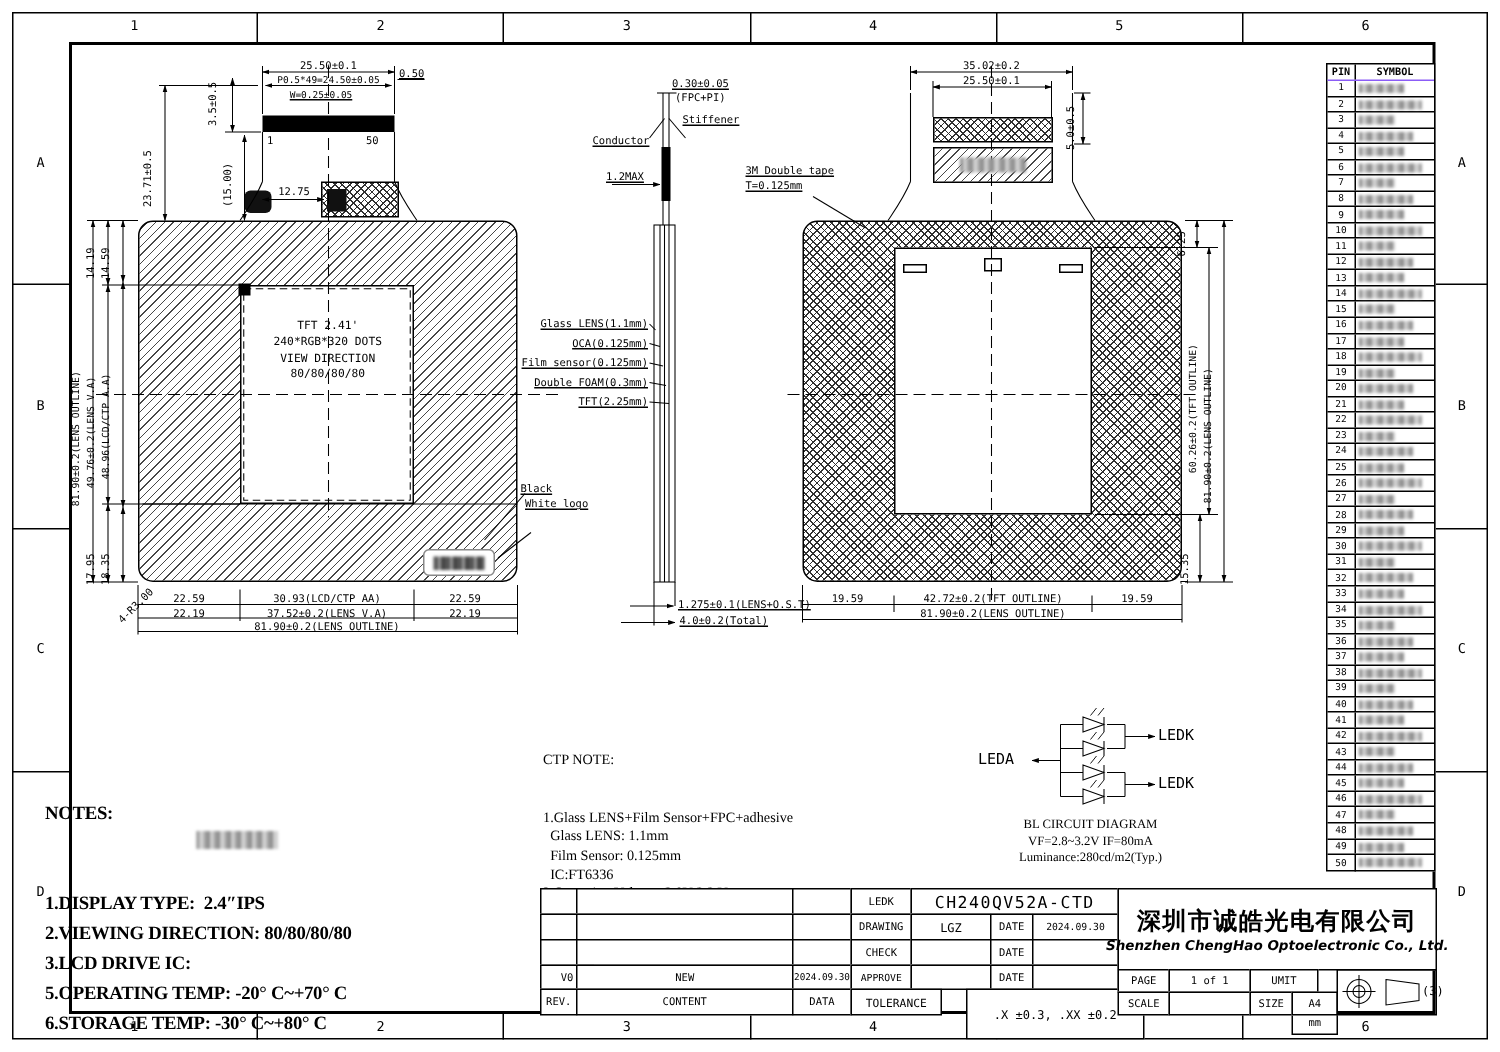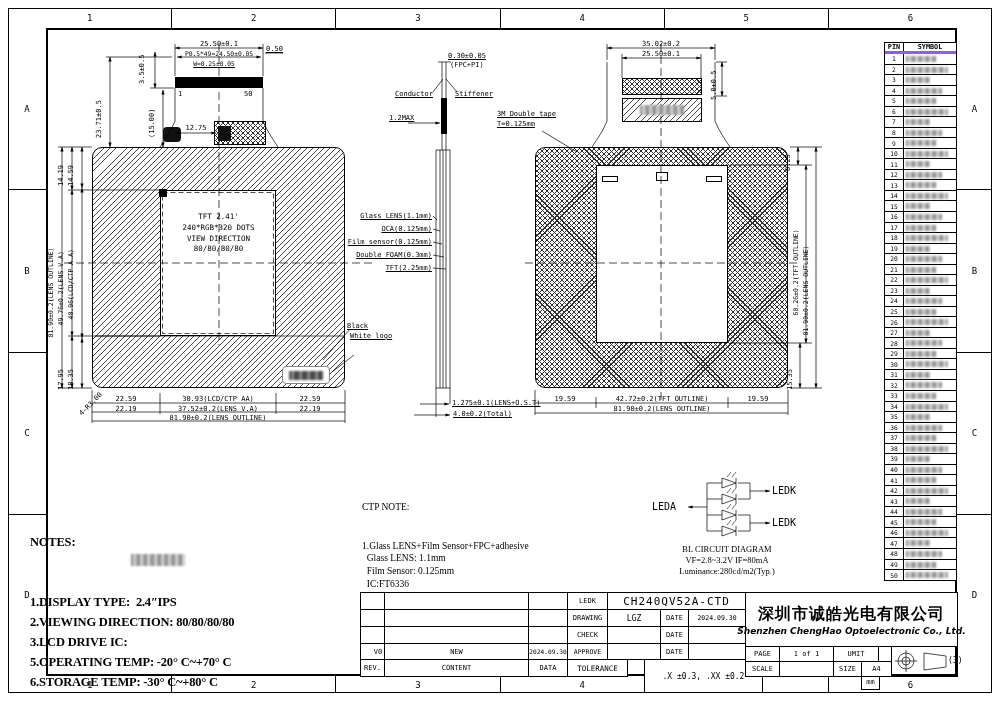--- a/index.html
+++ b/index.html
@@ -25,21 +25,21 @@
 .strip-v .zone-cell:last-child{border-bottom:none}
 .lens{position:absolute;border:1.6px solid #000;border-radius:10px;z-index:1}
 .panel{position:absolute;background:#fff;border:1.4px solid #000;z-index:1}
 svg.linework{position:absolute;left:0;top:0;z-index:2}
 .center-text{position:absolute;z-index:3;text-align:center;font-size:7.5px;line-height:10.8px;white-space:nowrap}
 .layer-list{position:absolute;z-index:3;text-align:right;font-size:7px;line-height:13px}
 .layer-list div{text-decoration:underline;white-space:nowrap}
 .notes{position:absolute;left:30px;top:492px;z-index:3;font-family:"Liberation Serif",serif;font-weight:bold;font-size:12.5px;line-height:20px;white-space:pre;letter-spacing:-0.2px}
 .ctp{position:absolute;left:362px;top:476px;z-index:3;font-family:"Liberation Serif",serif;font-size:9.5px;line-height:12.7px;white-space:pre}
 .pin-table{position:absolute;left:884px;top:42px;width:73px;height:539px;border:1px solid #000;background:#fff;z-index:3;font-family:"DejaVu Sans Mono",monospace}
-.pin-head{display:flex;height:11px;border-bottom:3px solid #8b5cf6;font-size:6.8px;font-weight:bold}
+.pin-head{display:flex;height:11px;border-bottom:1px solid #8b5cf6;font-size:6.8px;font-weight:bold}
 .pin-head .ph1{width:19px;border-right:1px solid #000;display:flex;align-items:center;justify-content:center}
 .pin-head .ph2{flex:1;display:flex;align-items:center;justify-content:center}
 .pin-row{display:flex;height:10.54px;border-bottom:1px solid #000}
 .pin-row:last-child{border-bottom:none}
 .pin-num{width:19px;border-right:1px solid #000;font-size:6.3px;display:flex;align-items:center;justify-content:center}
 .pin-sym{flex:1;position:relative}
 .pin-sym .blurbit{position:absolute;left:2px;top:2px;height:6px}
 .w0{width:30px}.w1{width:42px}.w2{width:24px}.w3{width:36px}
 .tb-cell{position:absolute;border:1px solid #000;display:flex;align-items:center;justify-content:center;font-size:7px;white-space:nowrap;z-index:3;background:#fff}
 .logo-badge{position:absolute;left:282px;top:366px;width:48px;height:18px;background:#fff;border:1px solid #888;border-radius:4px;z-index:2}
@@ -266,22 +266,22 @@
 <div class="lbl c" style="left:218px;top:395px">30.93(LCD/CTP AA)</div>
 <div class="lbl c" style="left:310px;top:395px">22.59</div>
 <div class="lbl c" style="left:126px;top:404.5px">22.19</div>
 <div class="lbl c" style="left:218px;top:404.5px">37.52±0.2(LENS V.A)</div>
 <div class="lbl c" style="left:310px;top:404.5px">22.19</div>
 <div class="lbl c" style="left:218px;top:413.5px">81.90±0.2(LENS OUTLINE)</div>
 
 <div class="lbl ul" style="left:448px;top:52px">0.30±0.05</div>
 <div class="lbl" style="left:450px;top:61px">(FPC+PI)</div>
 <div class="lbl ul" style="left:395px;top:90px">Conductor</div>
-<div class="lbl ul" style="left:455px;top:90px">Stiffener</div>
-<div class="lbl ul" style="left:389px;top:114px">1.2MAX</div>
+<div class="lbl ul" style="left:455px;top:76px">Stiffener</div>
+<div class="lbl ul" style="left:404px;top:114px">1.2MAX</div>
 <div class="layer-list" style="left:330px;top:210px;width:102px">
     <div>Glass LENS(1.1mm)</div>
     <div>OCA(0.125mm)</div>
     <div>Film sensor(0.125mm)</div>
     <div>Double FOAM(0.3mm)</div>
     <div>TFT(2.25mm)</div>
   </div>
 <div class="lbl ul" style="left:497px;top:110px">3M Double tape</div>
 <div class="lbl ul" style="left:497px;top:120px">T=0.125mm</div>
 <div class="lbl ul" style="left:452px;top:399px">1.275±0.1(LENS+O.S.T)</div>
@@ -657,19 +657,19 @@
 <div class="tb-cell" style="left:688px;top:643px;width:58px;height:17px"></div>
 <div class="tb-cell" style="left:567px;top:659px;width:61px;height:18px;font-size:7.5px">TOLERANCE</div>
 <div class="tb-cell" style="left:644px;top:659px;width:119px;height:34px;font-size:8px">.X ±0.3, .XX ±0.2</div>
 <div class="tb-cell" style="left:745px;top:592px;width:213px;height:55px;flex-direction:column;justify-content:center;gap:1px;font-family:'DejaVu Sans',sans-serif">
   <div style="font-size:16px;font-weight:bold;letter-spacing:1px">深圳市诚皓光电有限公司</div>
   <div style="font-size:9px;font-weight:bold;font-style:italic">Shenzhen ChengHao Optoelectronic Co., Ltd.</div>
 </div>
 <div class="tb-cell" style="left:745px;top:646px;width:35px;height:16px">PAGE</div>
 <div class="tb-cell" style="left:779px;top:646px;width:55px;height:16px">1 of 1</div>
 <div class="tb-cell" style="left:833px;top:646px;width:46px;height:16px">UMIT</div>
-<div class="tb-cell" style="left:861px;top:674px;width:19px;height:16px">mm</div>
+<div class="tb-cell" style="left:861px;top:674px;width:31px;height:16px">mm</div>
 <div class="tb-cell" style="left:745px;top:661px;width:35px;height:16px">SCALE</div>
 <div class="tb-cell" style="left:779px;top:661px;width:55px;height:16px"></div>
 <div class="tb-cell" style="left:833px;top:661px;width:29px;height:16px">SIZE</div>
 <div class="tb-cell" style="left:861px;top:661px;width:31px;height:16px">A4</div>
 <div class="tb-cell" style="left:891px;top:646px;width:67px;height:31px;background:transparent"></div>
 <div class="lbl" style="left:948px;top:656px;font-size:8px">(3)</div>
 
 </body></html>

